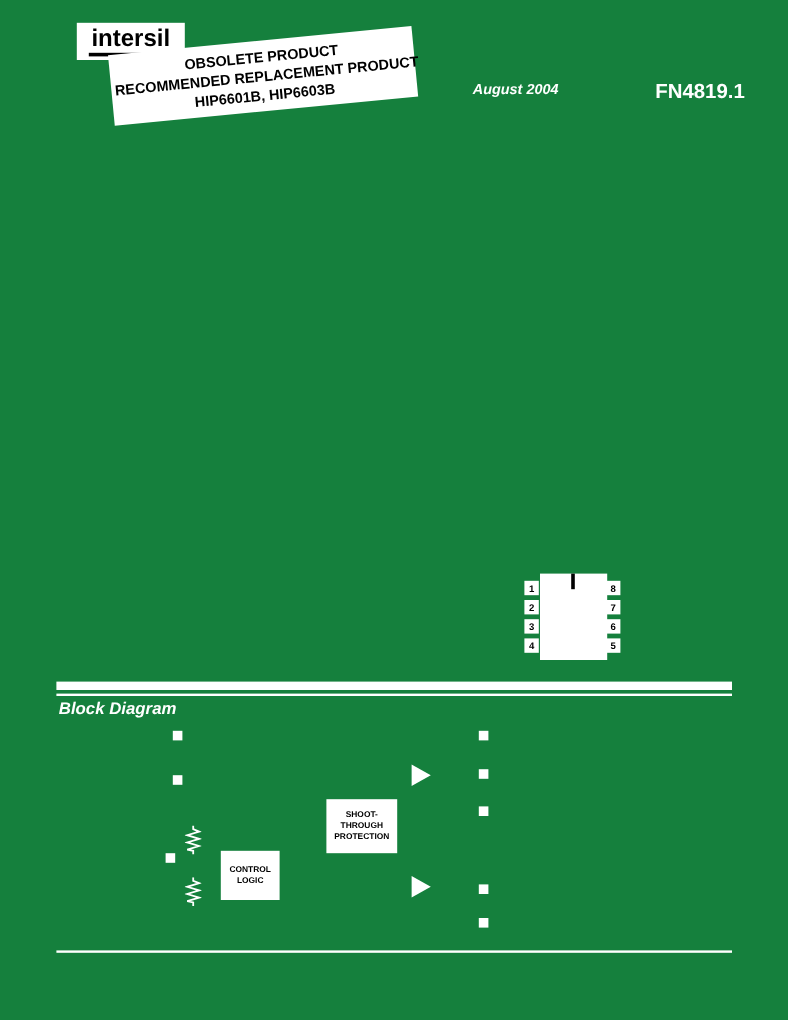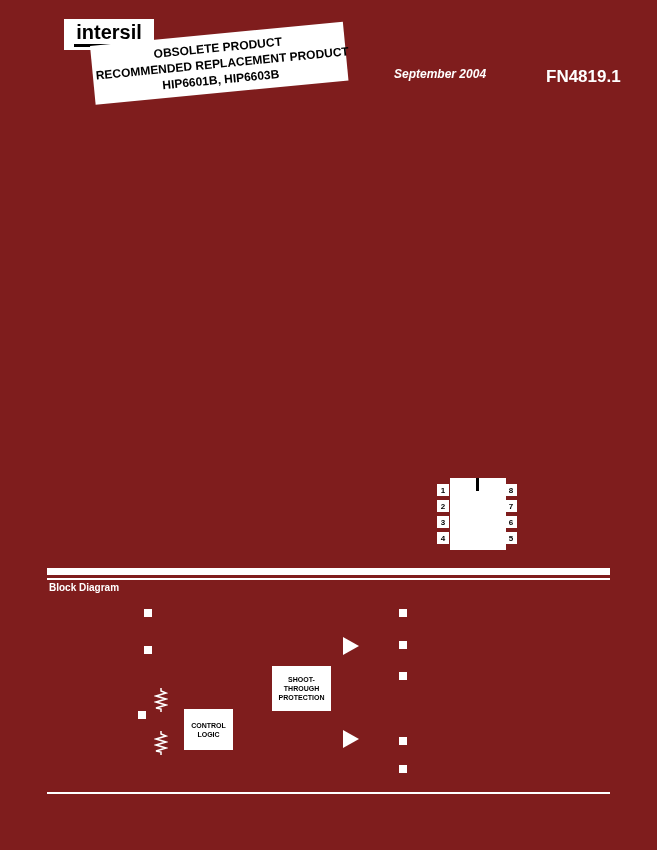--- a/index.html
+++ b/index.html
@@ -1,17 +1,17 @@
 <!DOCTYPE html>
 <html><head>
 <meta charset="utf-8">
 <style>
   *{box-sizing:border-box;margin:0;padding:0;}
   html,body{background:#000;}
-  .page{position:relative;width:657px;height:850px;background:#7f1d1d;overflow:hidden;
+  .page{position:relative;width:657px;height:850px;background:#15803d;overflow:hidden;
         font-family:"Liberation Sans",sans-serif;}
 
   
   .logo{position:absolute;left:64px;top:19px;width:90px;height:31px;background:#fff;
         display:flex;align-items:center;justify-content:center;}
   .logo-inner{color:#000;font-weight:bold;font-size:20px;line-height:1;
         border-bottom:3px solid #000;padding:0 2px 2px 2px;}
 
   .banner{position:absolute;left:90px;top:46px;width:254px;background:#fff;
         transform:rotate(-5.5deg);transform-origin:left top;text-align:center;
@@ -27,21 +27,21 @@
   .chip-notch{position:absolute;left:26px;top:0;width:3px;height:13px;background:#000;}
   .pin{position:absolute;width:12px;height:12px;background:#fff;color:#000;
         font-size:8px;font-weight:bold;display:flex;align-items:center;justify-content:center;}
 
   
   .rule{position:absolute;background:#fff;}
   .rule-thick{left:47px;top:568px;width:563px;height:7px;}
   .rule-thin{left:47px;top:578px;width:563px;height:2px;}
   .rule-bottom{left:47px;top:792px;width:563px;height:2px;}
   .section-title{position:absolute;left:49px;top:582px;color:#fff;font-weight:bold;
-        font-size:10px;}
+        font-style:italic;font-size:14px;}
 
   
   .sq{position:absolute;width:8px;height:8px;background:#fff;}
   .tri{position:absolute;width:0;height:0;border-top:9px solid transparent;
         border-bottom:9px solid transparent;border-left:16px solid #fff;}
   .bd-box{position:absolute;background:#fff;color:#000;font-weight:bold;
         display:flex;flex-direction:column;align-items:center;justify-content:center;
         text-align:center;font-size:7px;line-height:9px;}
   .box-shoot{left:272px;top:666px;width:59px;height:45px;}
   .box-control{left:184px;top:709px;width:49px;height:41px;}
@@ -55,21 +55,21 @@
   <div class="logo">
     <span class="logo-inner">intersil</span>
   </div>
 
   <div class="banner">
     <div class="banner-line">OBSOLETE PRODUCT</div>
     <div class="banner-line">RECOMMENDED REPLACEMENT PRODUCT</div>
     <div class="banner-line">HIP6601B, HIP6603B</div>
   </div>
 
-  <div class="pub-date">September 2004</div>
+  <div class="pub-date">August 2004</div>
   <div class="doc-number">FN4819.1</div>
 
   <div class="chip-body">
     <div class="chip-notch"></div>
   </div>
   <div class="pin" style="left:437px;top:484px;">1</div>
   <div class="pin" style="left:437px;top:500px;">2</div>
   <div class="pin" style="left:437px;top:516px;">3</div>
   <div class="pin" style="left:437px;top:532px;">4</div>
   <div class="pin" style="left:505px;top:484px;">8</div>

